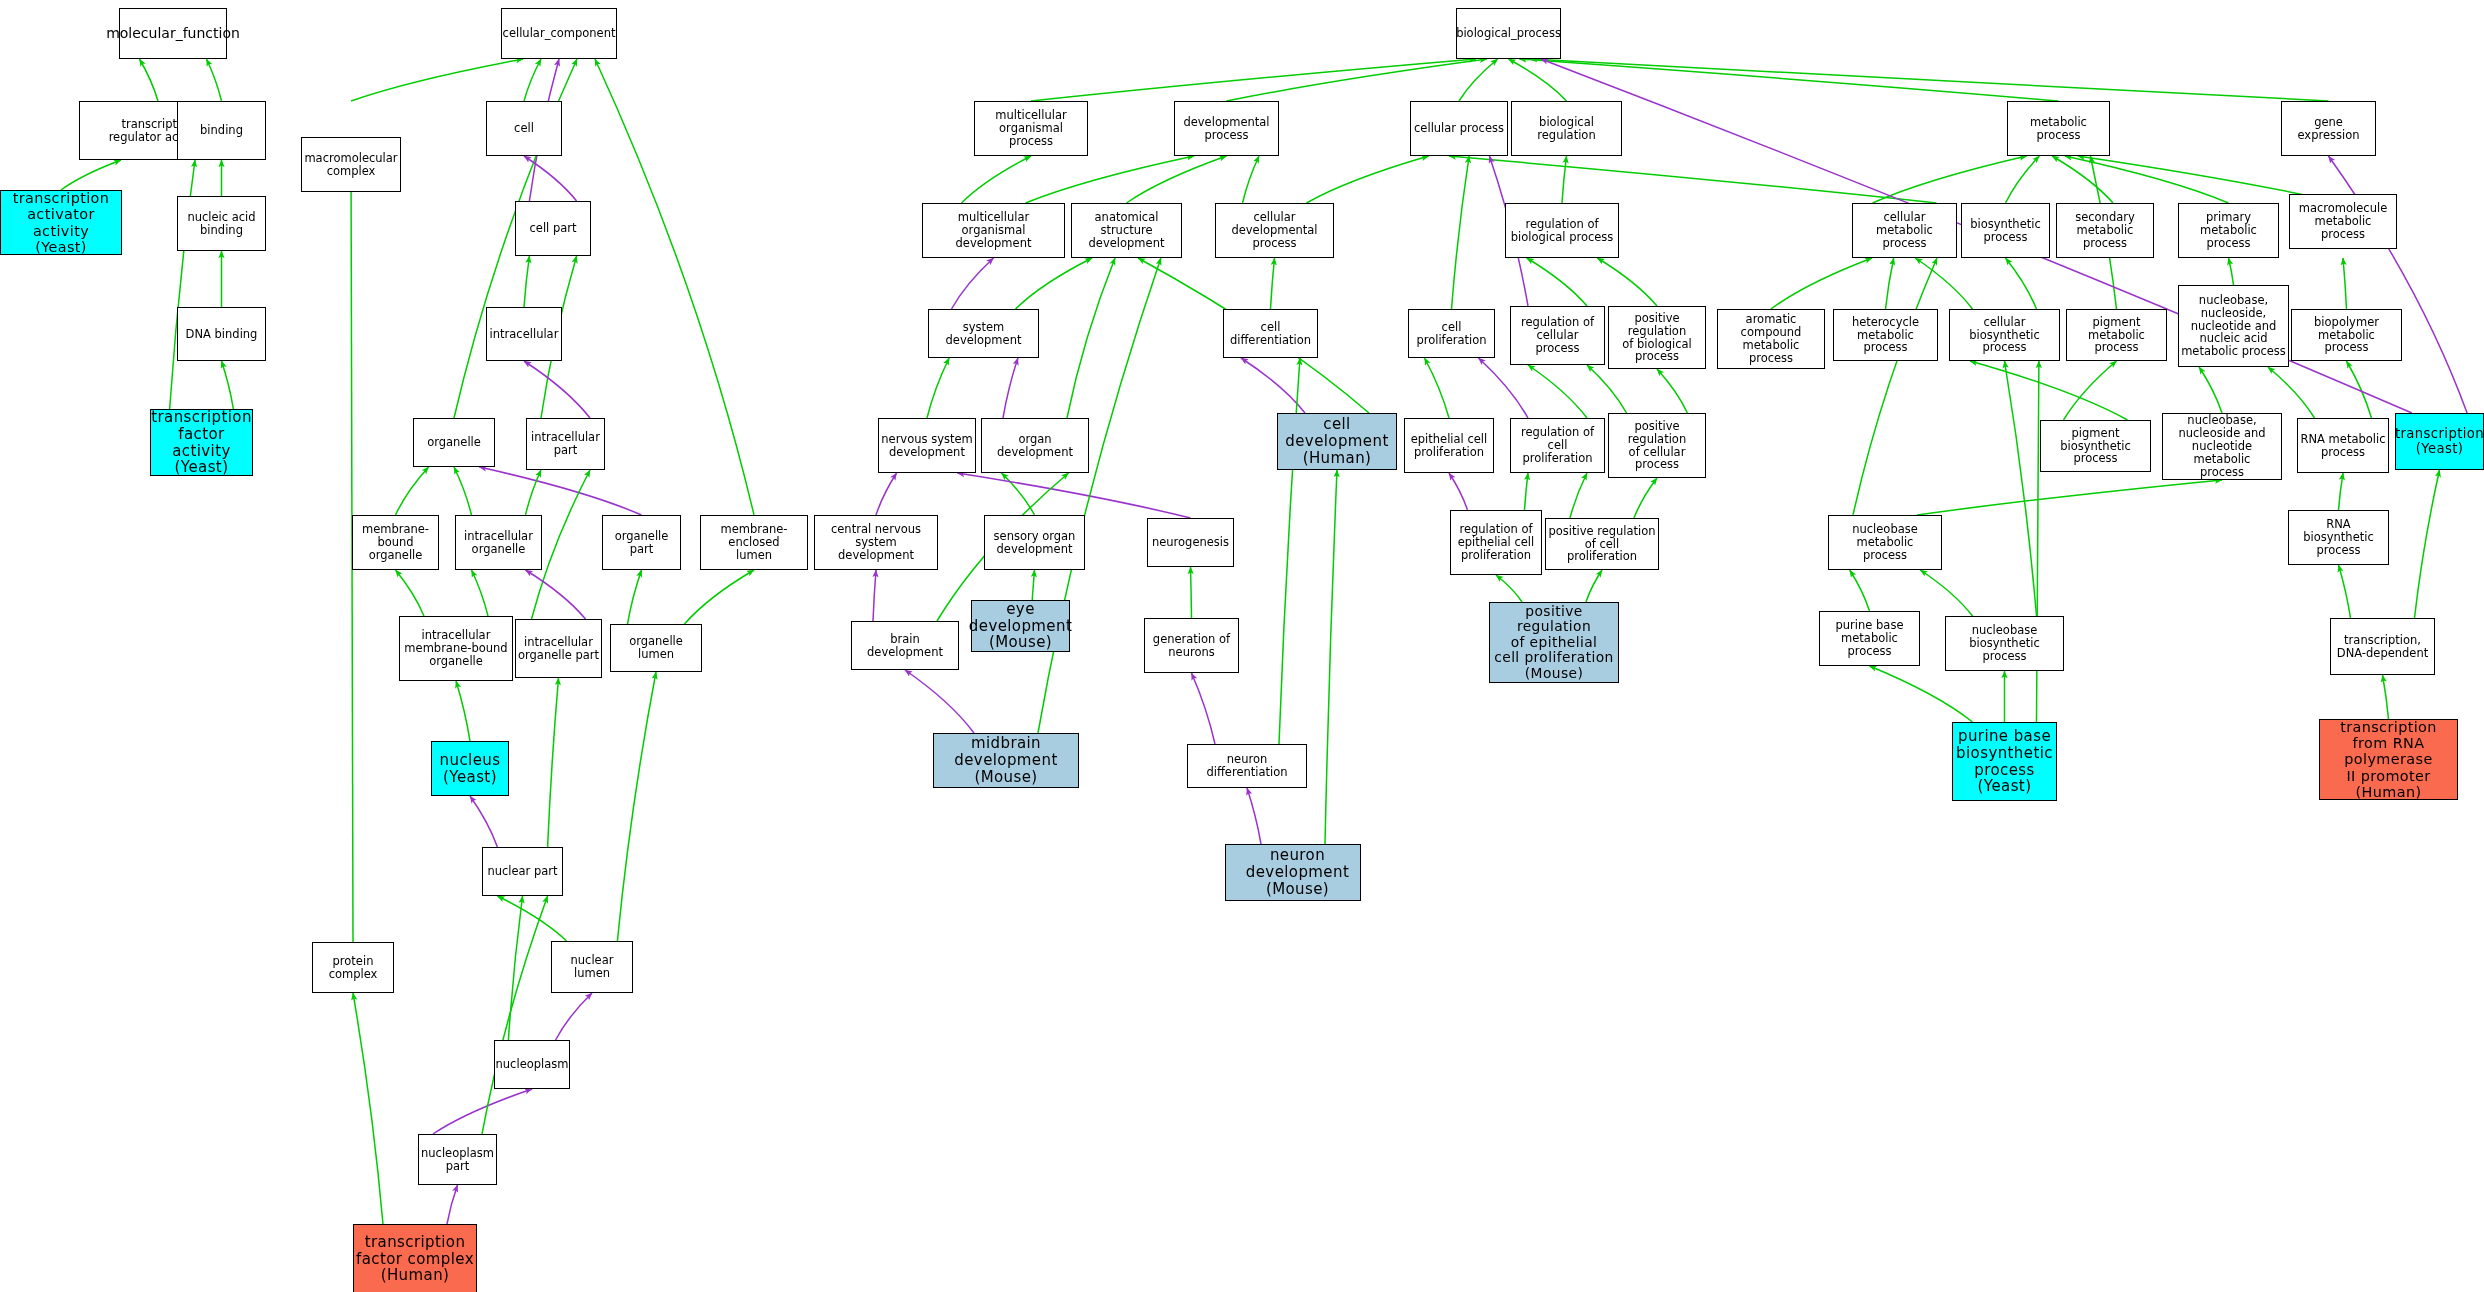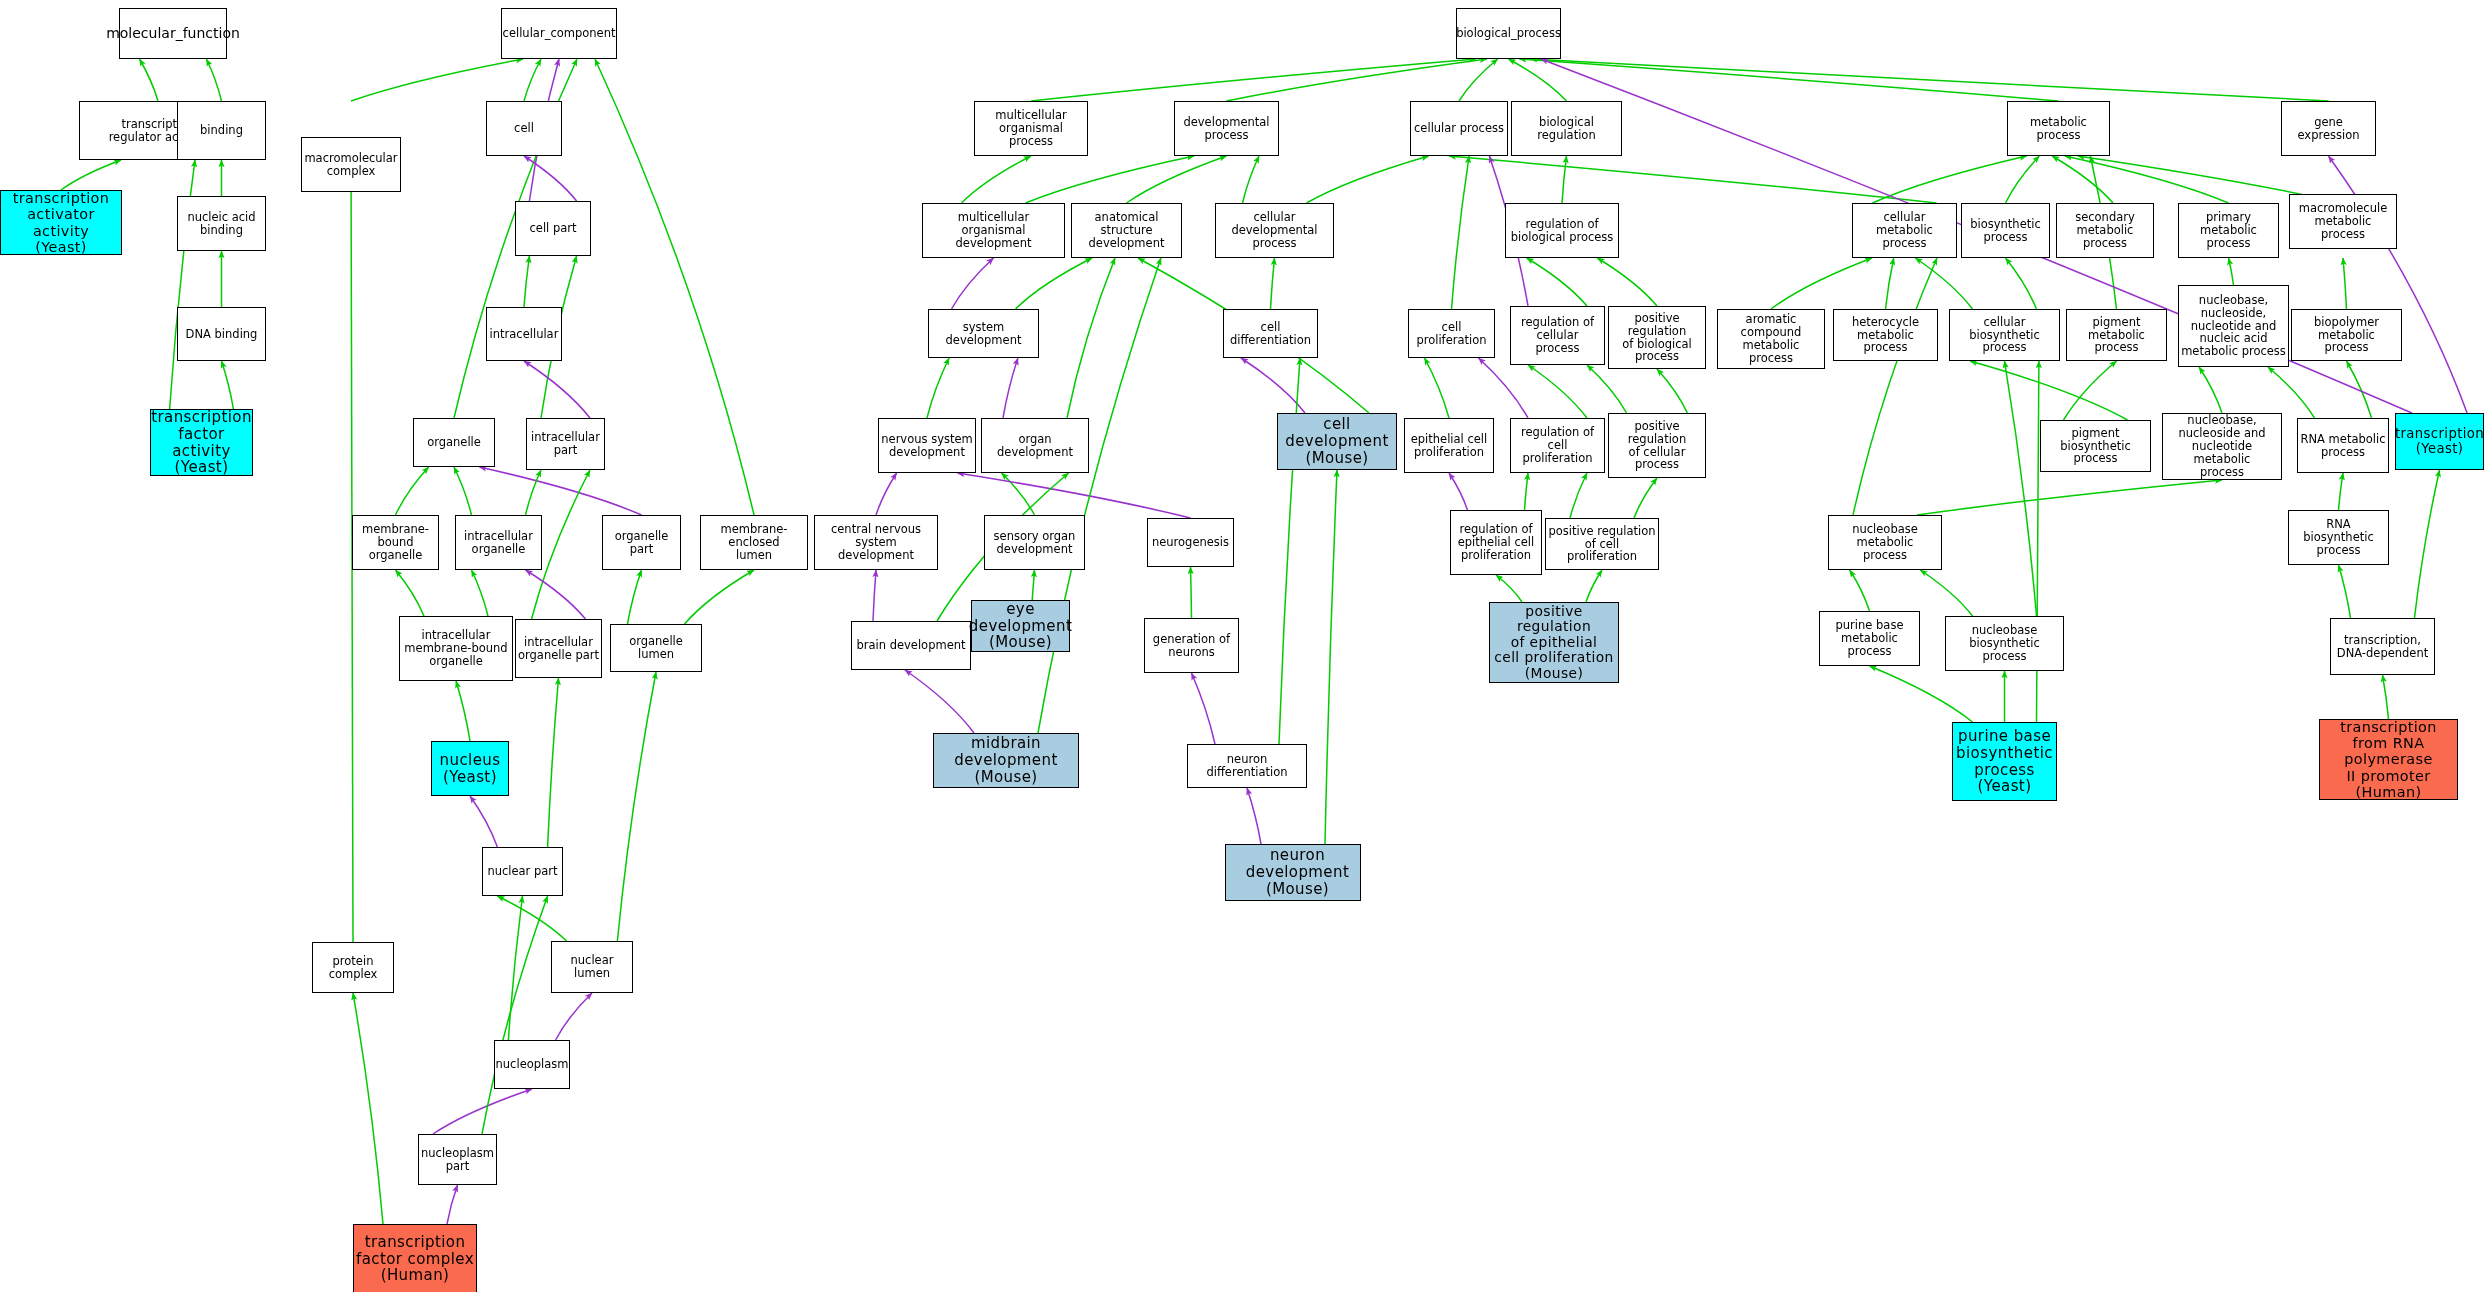--- a/index.html
+++ b/index.html
@@ -241,21 +241,21 @@
 nucleoside,
 nucleotide and
 nucleic acid
 metabolic process</div>
       <div class="node" style="left: 2291px; top: 309px; width: 111px; height: 52px;">biopolymer metabolic
 process</div>
       <div class="node" style="left: 878px; top: 418px; width: 98px; height: 55px;">nervous system
 development</div>
       <div class="node" style="left: 981px; top: 418px; width: 108px; height: 55px;">organ development</div>
       <div class="node mouse" style="left: 1277px; top: 413px; width: 120px; height: 57px;">cell development
-(Mouse)</div>
+(Human)</div>
       <div class="node" style="left: 1404px; top: 418px; width: 90px; height: 55px;">epithelial cell
 proliferation</div>
       <div class="node" style="left: 1510px; top: 418px; width: 95px; height: 55px;">regulation of
 cell proliferation</div>
       <div class="node" style="left: 1608px; top: 413px; width: 98px; height: 65px;">positive regulation
 of cellular
 process</div>
       <div class="node" style="left: 2040px; top: 420px; width: 111px; height: 52px;">pigment biosynthetic
 process</div>
       <div class="node" style="left: 2162px; top: 413px; width: 120px; height: 67px;">nucleobase,
@@ -273,21 +273,21 @@
       <div class="node" style="left: 1147px; top: 518px; width: 87px; height: 49px;">neurogenesis</div>
       <div class="node" style="left: 1450px; top: 510px; width: 92px; height: 65px;">regulation of
 epithelial cell
 proliferation</div>
       <div class="node" style="left: 1545px; top: 518px; width: 114px; height: 52px;">positive regulation
 of cell proliferation</div>
       <div class="node" style="left: 1828px; top: 515px; width: 114px; height: 55px;">nucleobase metabolic
 process</div>
       <div class="node" style="left: 2288px; top: 510px; width: 101px; height: 55px;">RNA biosynthetic
 process</div>
-      <div class="node" style="left: 851px; top: 621px; width: 120px; height: 49px;">brain development</div>
+      <div class="node" style="left: 851px; top: 621px; width: 108px; height: 49px;">brain development</div>
       <div class="node mouse" style="left: 971px; top: 600px; width: 99px; height: 52px;">eye development
 (Mouse)</div>
       <div class="node" style="left: 1144px; top: 618px; width: 95px; height: 55px;">generation of
 neurons</div>
       <div class="node mouse" style="left: 1489px; top: 602px; width: 130px; height: 81px; font-size: 13.8px;">positive regulation
 of epithelial
 cell proliferation
 (Mouse)</div>
       <div class="node" style="left: 1819px; top: 611px; width: 101px; height: 55px;">purine base
 metabolic process</div>

